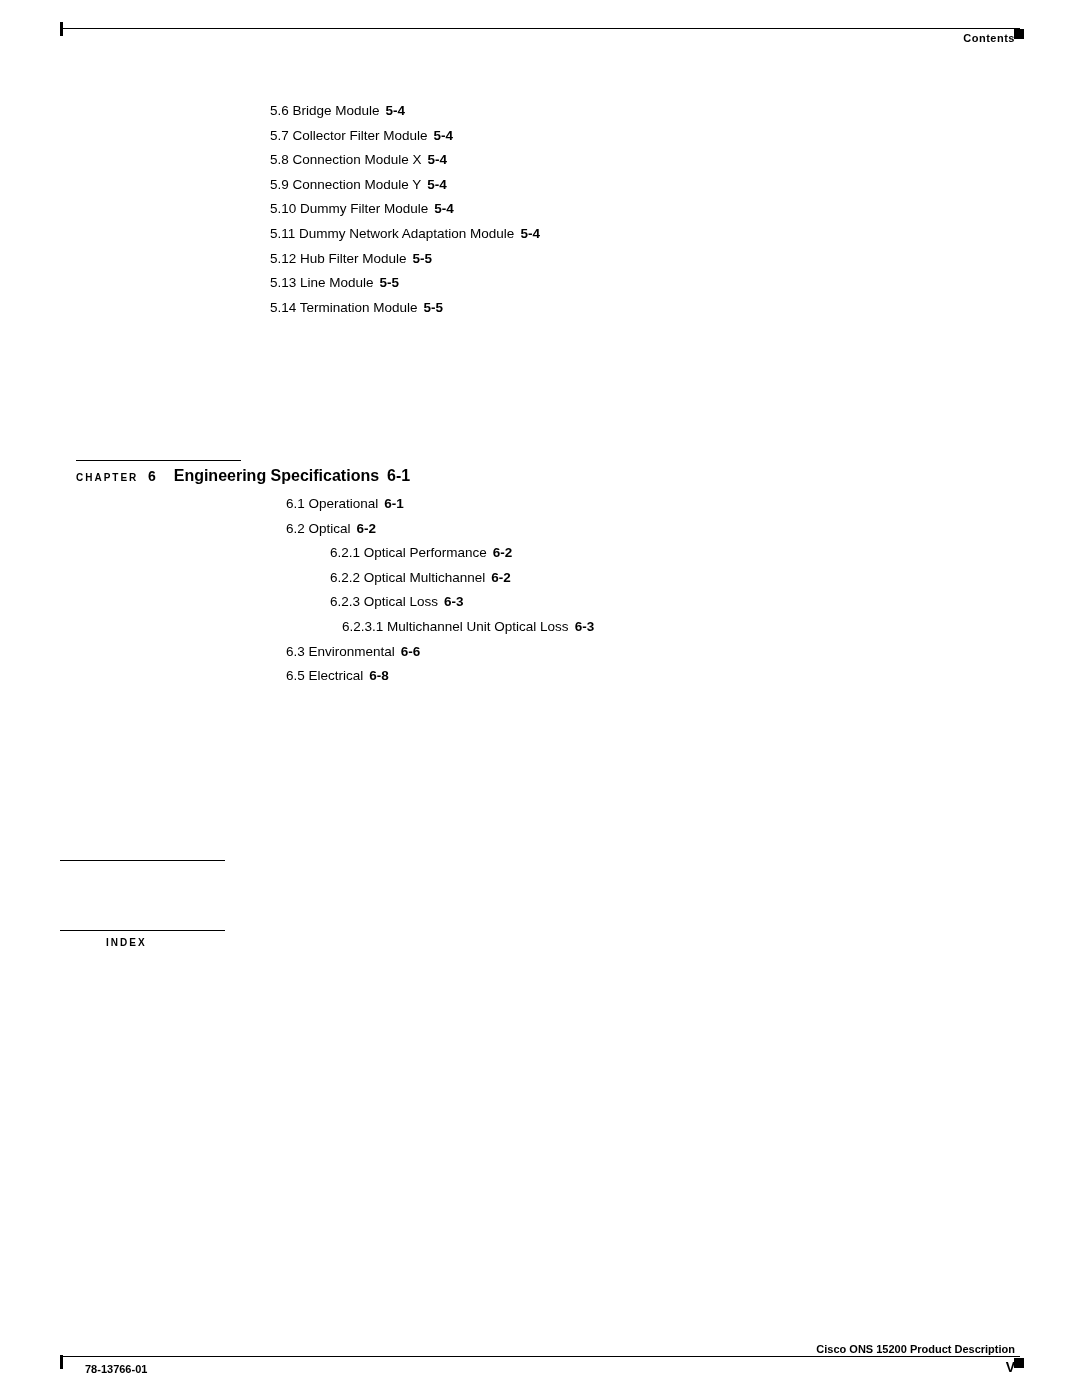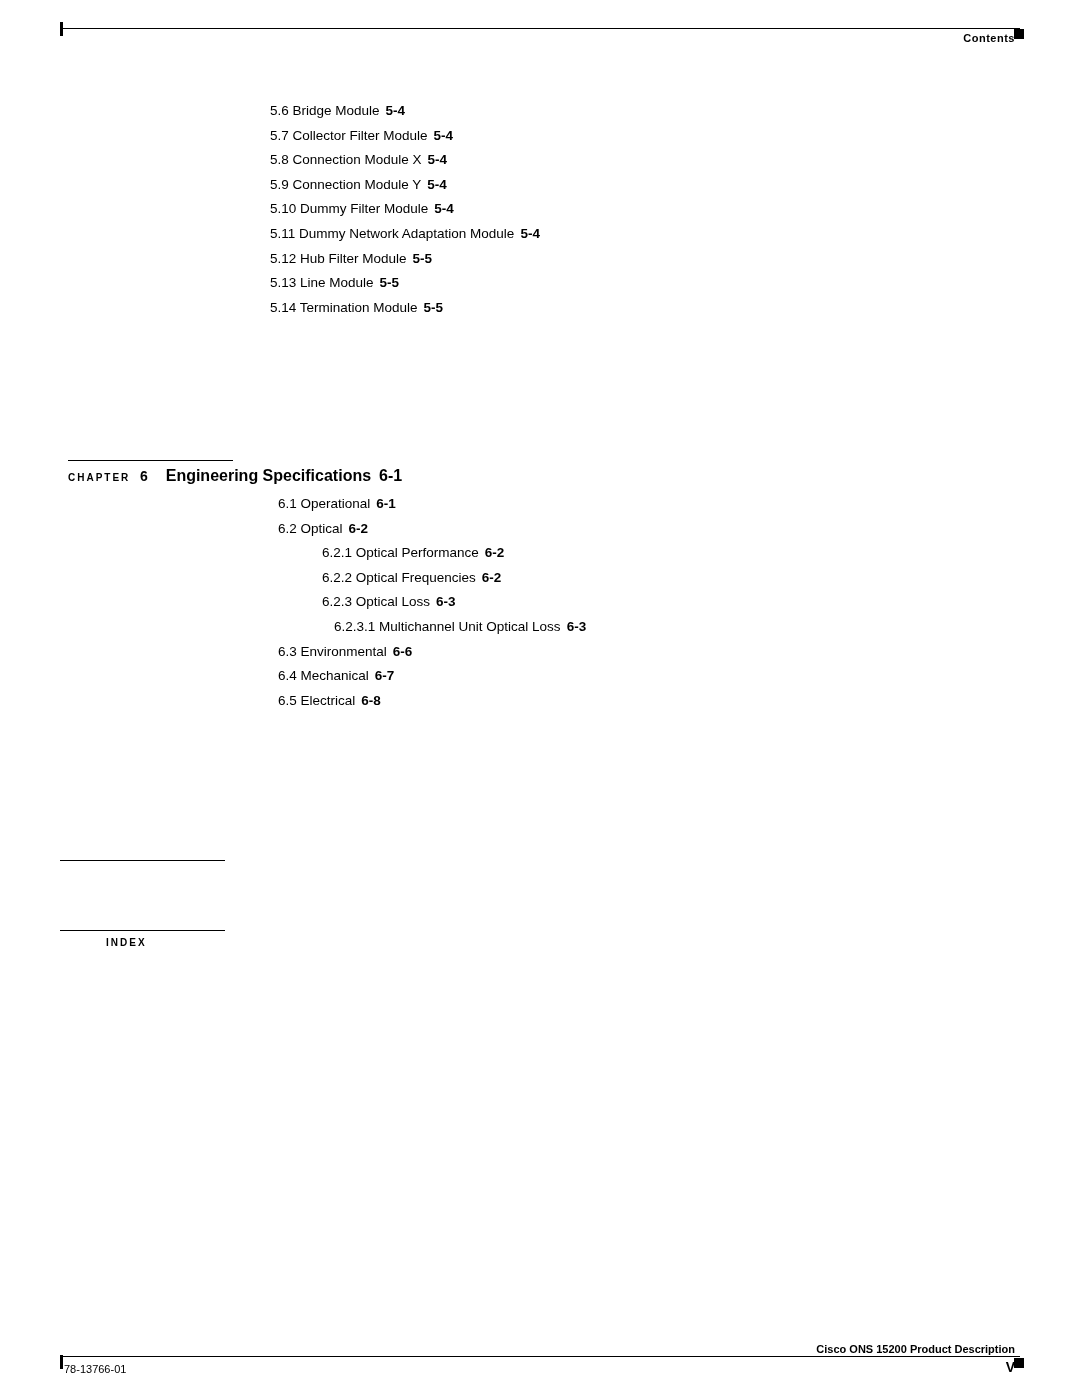--- a/index.html
+++ b/index.html
@@ -95,21 +95,21 @@
 
     .toc-level1 {
       margin-left: 0px;
       align-items: flex-end;
     }
 
     
     .chapter-section {
       position: absolute;
       top: 460px;
-      left: 68px;
+      left: 76px;
       right: 80px;
     }
 
     .chapter-divider {
       width: 165px;
       height: 1px;
       background: #000;
       margin-bottom: 6px;
     }
 
@@ -236,23 +236,23 @@
       bottom: 28px;
       left: 60px;
       width: 3px;
       height: 14px;
       background: #000;
     }
 
     .footer-doc-num {
       position: absolute;
       bottom: 22px;
-      left: 64px;
+      left: 85px;
       font-size: 11px;
-      font-weight: normal;
+      font-weight: bold;
       color: #000;
     }
 
     .footer-title {
       position: absolute;
       bottom: 42px;
       right: 65px;
       font-size: 11px;
       font-weight: bold;
       color: #000;
@@ -365,44 +365,40 @@
         <span class="entry-text">6.2  Optical</span>
         <span class="entry-num">6-2</span>
       </div>
 
       <div class="toc-entry toc-sub2">
         <span class="entry-text">6.2.1  Optical Performance</span>
         <span class="entry-num">6-2</span>
       </div>
 
       <div class="toc-entry toc-sub2">
-        <span class="entry-text">6.2.2  Optical Frequencies</span>
+        <span class="entry-text">6.2.2  Optical Multichannel</span>
         <span class="entry-num">6-2</span>
       </div>
 
       <div class="toc-entry toc-sub2">
         <span class="entry-text">6.2.3  Optical Loss</span>
         <span class="entry-num">6-3</span>
       </div>
 
       <div class="toc-entry toc-sub3">
         <span class="entry-text">6.2.3.1  Multichannel Unit Optical Loss</span>
         <span class="entry-num">6-3</span>
       </div>
 
 
       <div class="toc-entry">
         <span class="entry-text">6.3  Environmental</span>
         <span class="entry-num">6-6</span>
       </div>
 
-      <div class="toc-entry">
-        <span class="entry-text">6.4  Mechanical</span>
-        <span class="entry-num">6-7</span>
-      </div>
 
       <div class="toc-entry">
         <span class="entry-text">6.5  Electrical</span>
         <span class="entry-num">6-8</span>
       </div>
     </div>
   </div>
 
   <div class="appendix-section">
     <div class="appendix-divider"></div>

